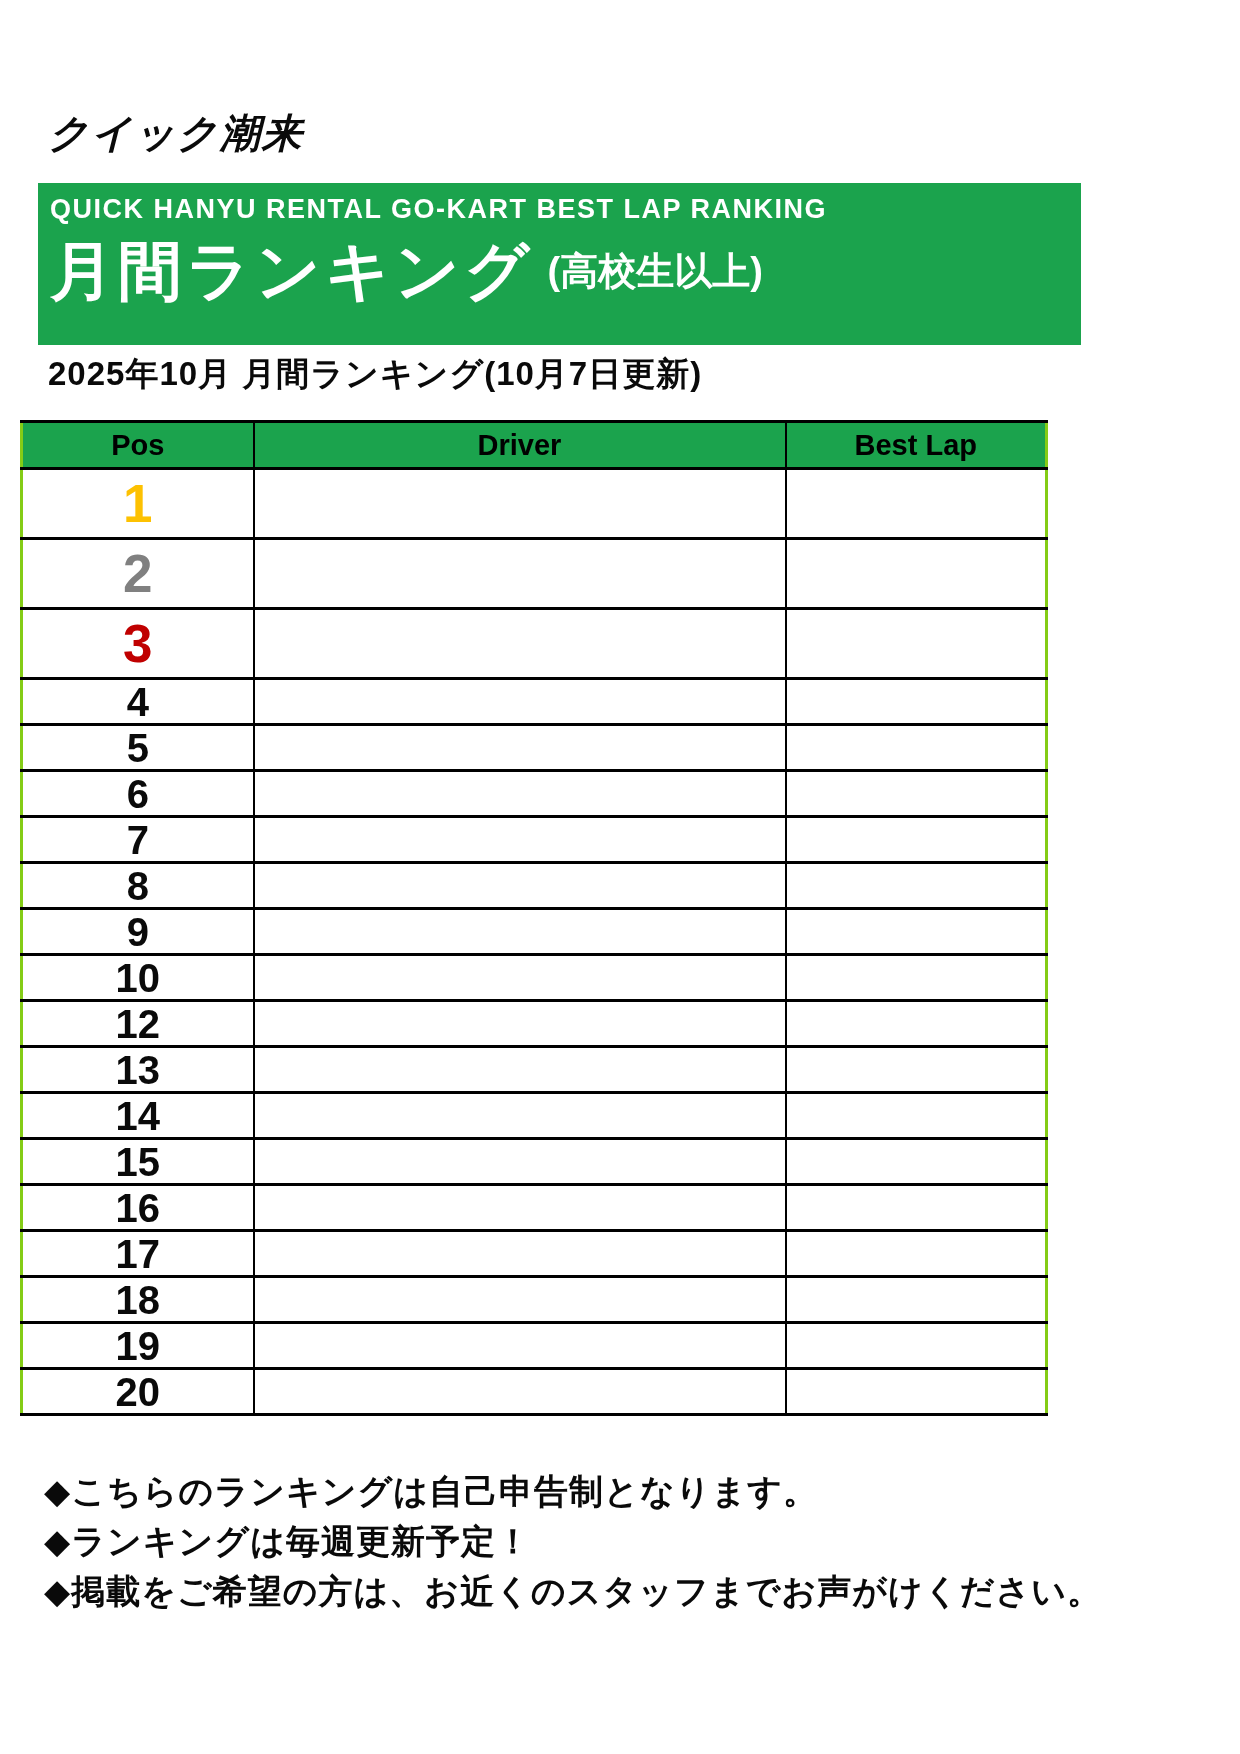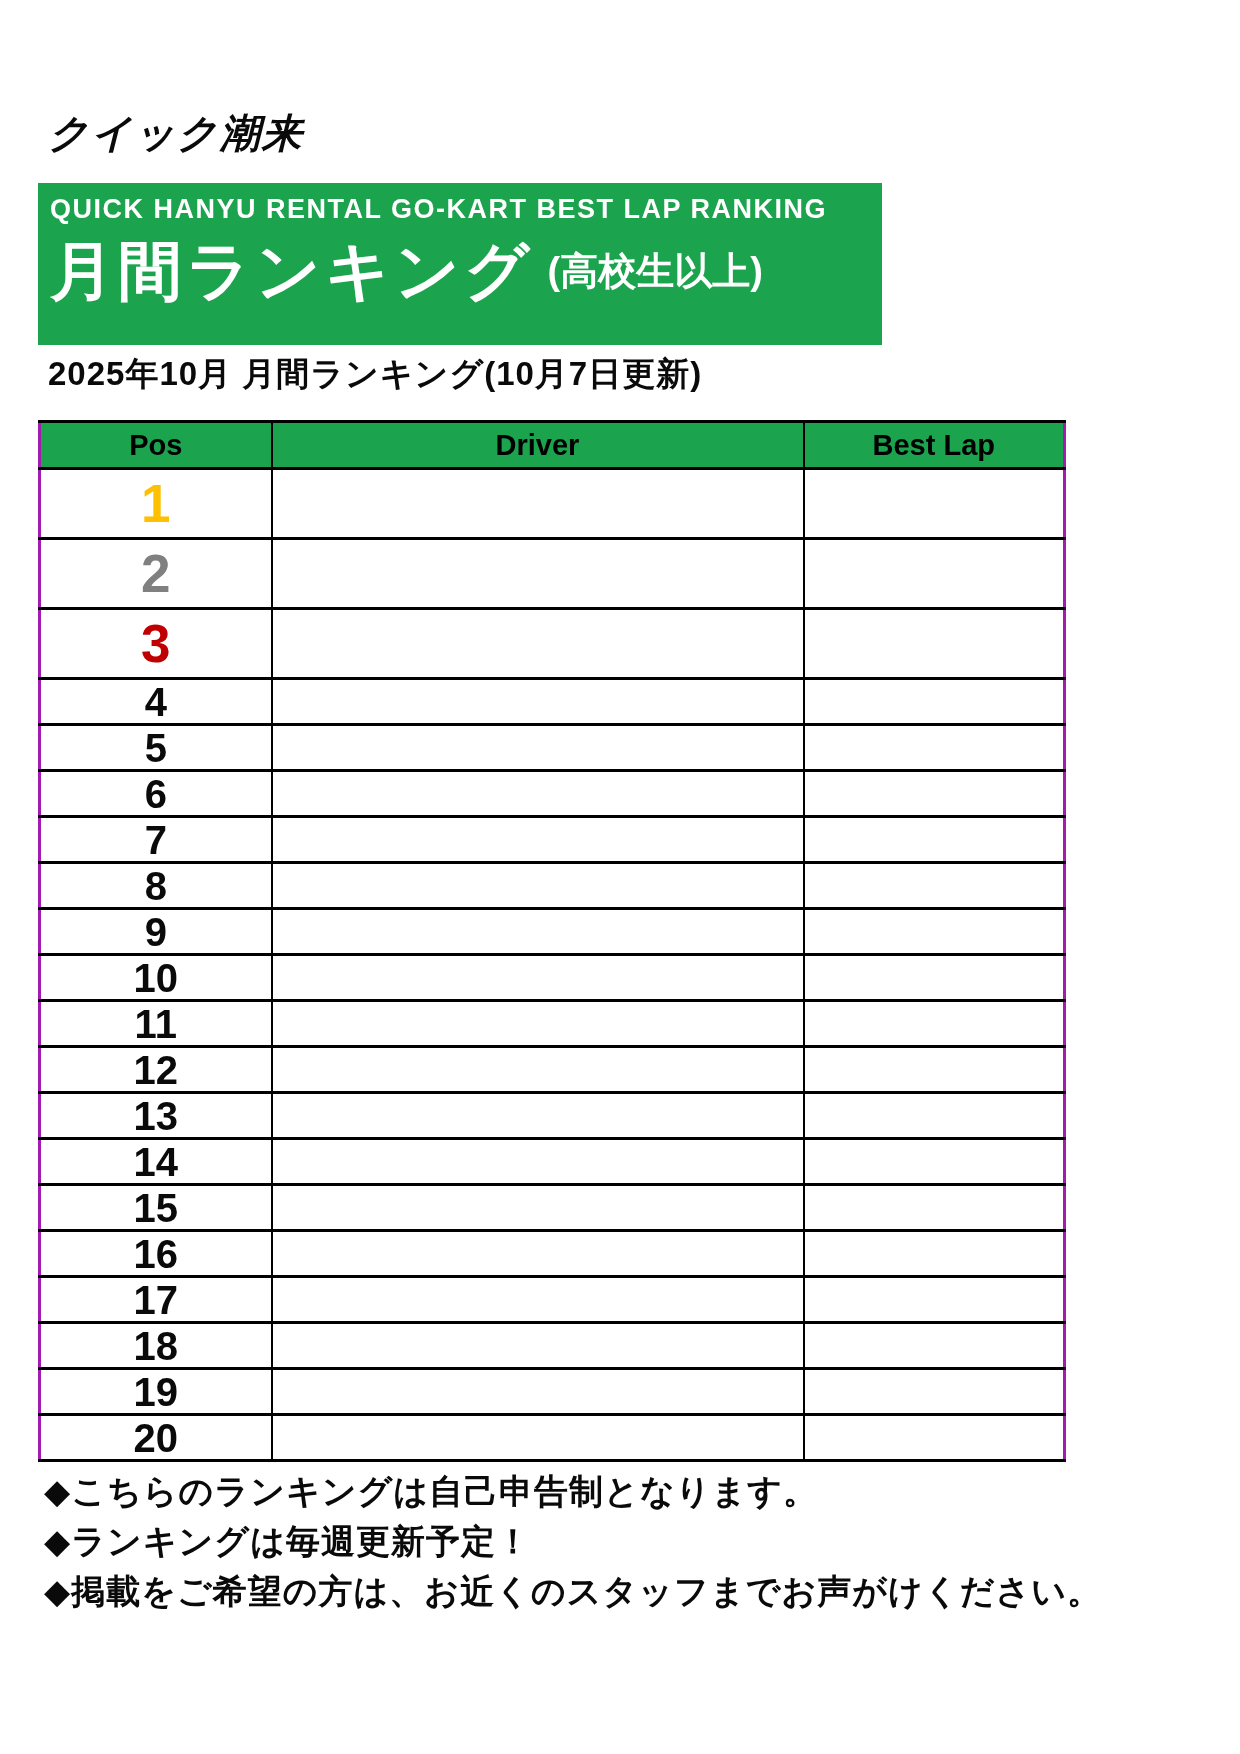--- a/index.html
+++ b/index.html
@@ -19,21 +19,21 @@
     overflow:hidden;
   }
   .page{position:absolute;inset:0;background:#ffffff;}
 
   .site-title{
     position:absolute;left:48px;top:106px;
     font-size:40px;font-weight:bold;letter-spacing:2px;font-style:italic;
   }
 
   .banner{
-    position:absolute;left:38px;top:183px;width:844px;height:162px;
+    position:absolute;left:38px;top:183px;width:1043px;height:162px;
     background:var(--green);color:#ffffff;
     padding:12px 0 0 12px;
   }
   .kicker{
     font-size:27px;font-weight:bold;letter-spacing:1.5px;
     line-height:1.1;
   }
   .banner-line{
     margin-top:8px;white-space:nowrap;
   }
@@ -45,24 +45,24 @@
     font-size:38px;font-weight:bold;margin-left:14px;
     vertical-align:middle;
   }
 
   .subtitle{
     position:absolute;left:48px;top:352px;
     font-size:33px;font-weight:bold;letter-spacing:1px;
   }
 
   table.ranking{
-    position:absolute;left:38px;top:420px;
+    position:absolute;left:20px;top:420px;
     border-collapse:collapse;table-layout:fixed;
     width:1025px;
-    border:3px solid #a21caf;
+    border:3px solid #84cc16;
   }
   table.ranking th,
   table.ranking td{
     border-top:3px solid #000;
     border-bottom:3px solid #000;
     border-left:2px solid #000;
     border-right:2px solid #000;
     padding:0;
   }
   col.c-pos{width:232px;}
@@ -164,25 +164,20 @@
           <td class="pos">9</td>
           <td class="driver"></td>
           <td class="lap"></td>
         </tr>
         <tr>
           <td class="pos">10</td>
           <td class="driver"></td>
           <td class="lap"></td>
         </tr>
         <tr>
-          <td class="pos">11</td>
-          <td class="driver"></td>
-          <td class="lap"></td>
-        </tr>
-        <tr>
           <td class="pos">12</td>
           <td class="driver"></td>
           <td class="lap"></td>
         </tr>
         <tr>
           <td class="pos">13</td>
           <td class="driver"></td>
           <td class="lap"></td>
         </tr>
         <tr>

